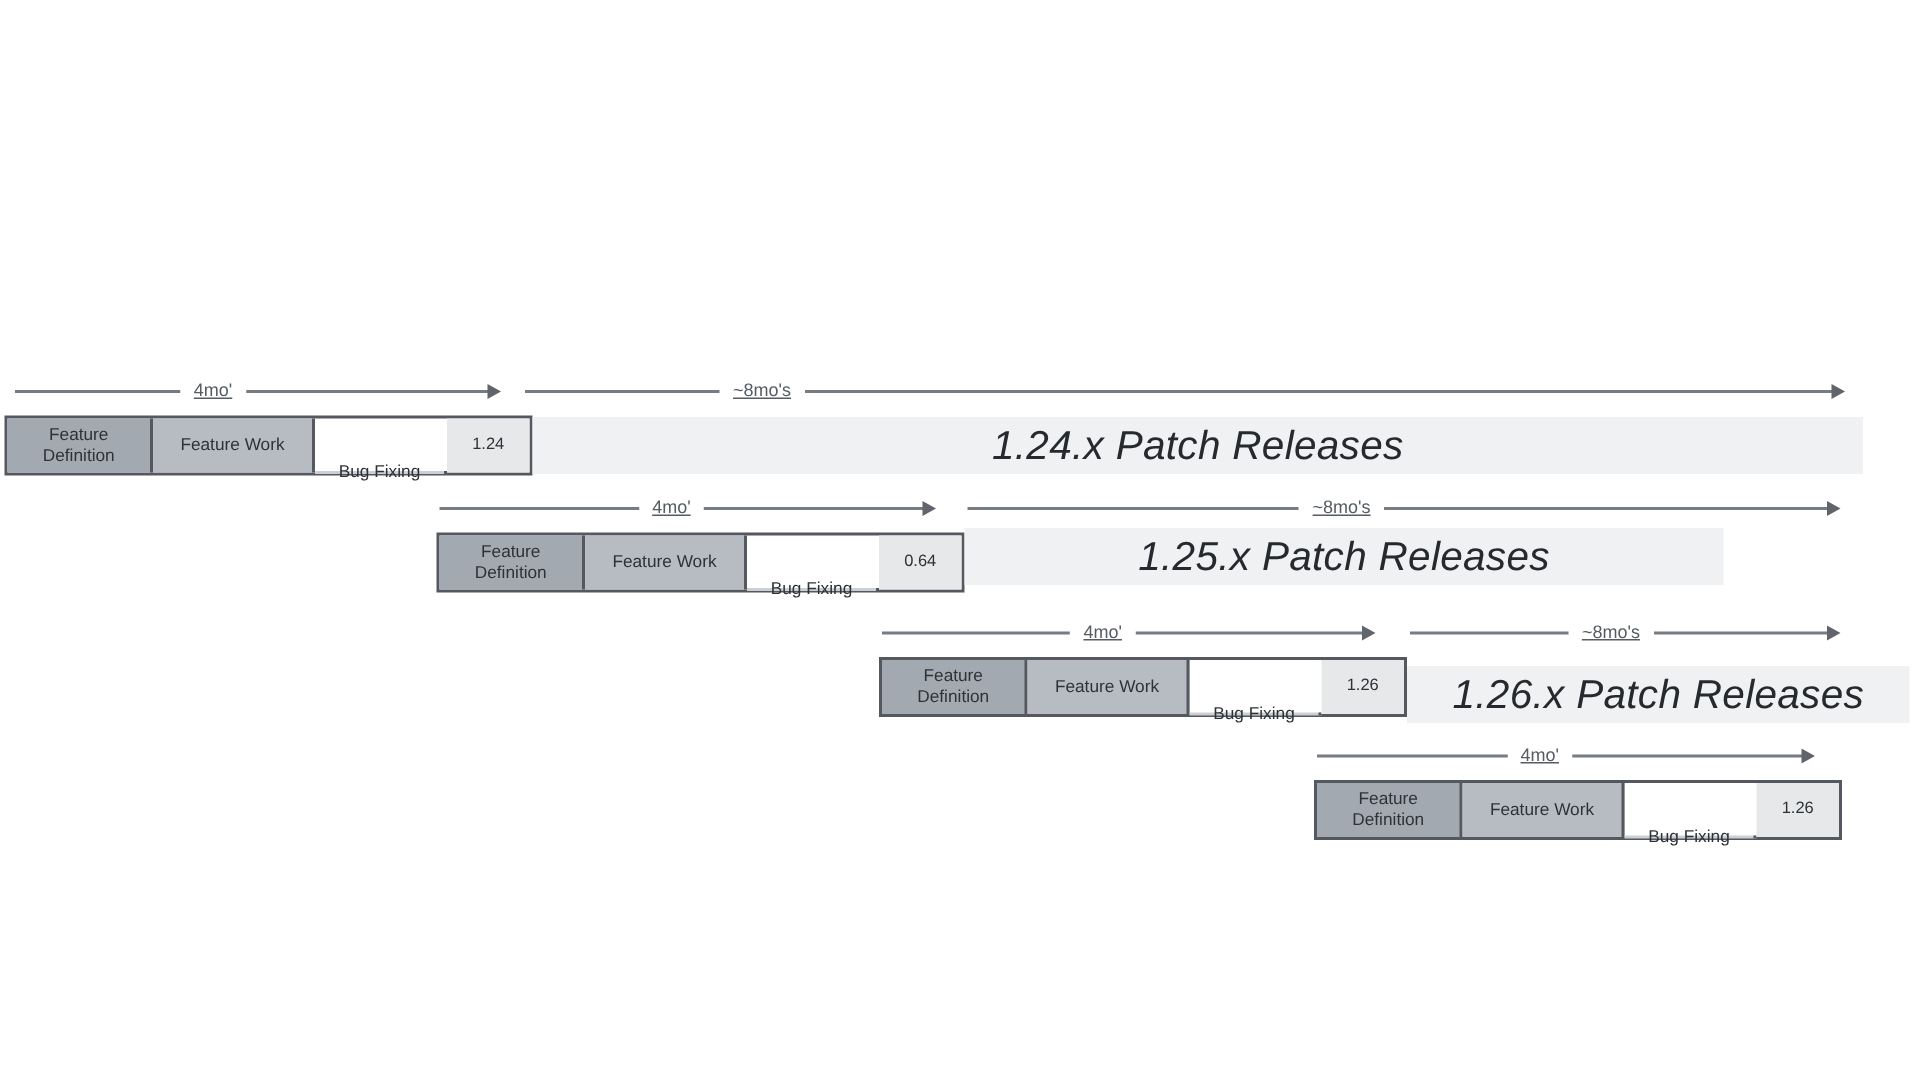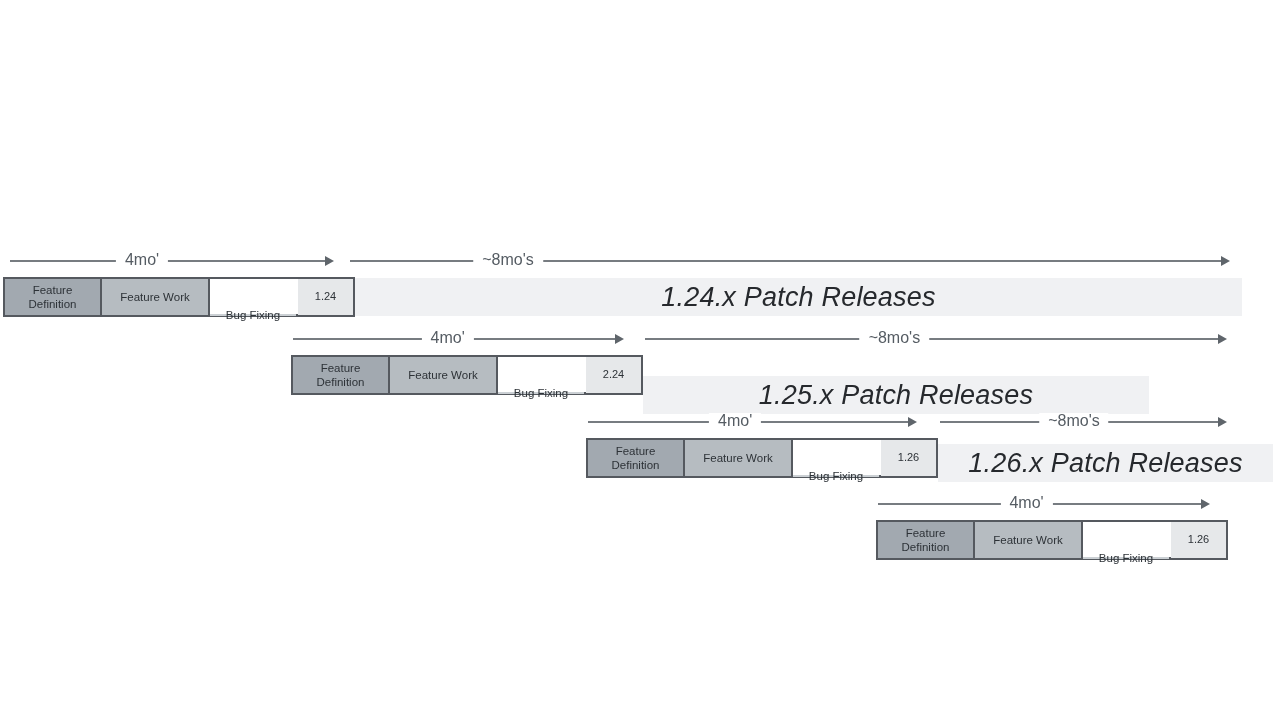--- a/index.html
+++ b/index.html
@@ -12,22 +12,22 @@
   
   .arrow{position:absolute;height:2px;}
   .arrow .line{position:absolute;left:0;right:2px;top:0;height:2px;background:var(--arrow,#5f656b);opacity:.85;}
   .arrow .head{
     position:absolute;right:-2px;top:-4px;width:0;height:0;
     border-left:9px solid var(--arrow,#5f656b);
     border-top:5px solid transparent;border-bottom:5px solid transparent;
   }
   .arrow .lbl{
     position:absolute;top:-8px;transform:translateX(-50%);
-    background:#ffffff;padding:0 9px;font-size:16px;color:var(--label-text,#555c63);
-    white-space:nowrap;line-height:16px;
+    background:#ffffff;padding:0 9px;font-size:12px;color:var(--label-text,#555c63);
+    white-space:nowrap;line-height:16px;text-decoration:underline;
   }
 
   
   .boxes{
     position:absolute;height:40px;display:flex;box-sizing:border-box;
     border:2px solid var(--border,#55595f);background:#fff;
   }
   .cell{
     box-sizing:border-box;border-right:2px solid var(--border,#55595f);
     display:flex;align-items:center;justify-content:center;text-align:center;
@@ -76,23 +76,23 @@
   </div>
   <div class="arrow" style="left:645px;top:338px;width:580px">
     <span class="line"></span>
     <span class="head"></span>
     <span class="lbl" style="left:43%">~8mo's</span>
   </div>
   <div class="boxes" style="left:291px;top:355px;width:352px">
     <div class="cell fd" style="width:97px">Feature Definition</div>
     <div class="cell fw" style="width:108px">Feature Work</div>
     <div class="cell bf" style="width:88px">Bug Fixing</div>
-    <div class="cell ver" style="width:55px">2.24</div>
+    <div class="cell ver" style="width:55px">0.64</div>
   </div>
-  <div class="patchbar" style="left:643px;top:376px;width:506px">1.25.x Patch Releases</div>
+  <div class="patchbar" style="left:643px;top:352px;width:506px">1.25.x Patch Releases</div>
 
   <div class="arrow" style="left:588px;top:421px;width:327px">
     <span class="line"></span>
     <span class="head"></span>
     <span class="lbl" style="left:45%">4mo'</span>
   </div>
   <div class="arrow" style="left:940px;top:421px;width:285px">
     <span class="line"></span>
     <span class="head"></span>
     <span class="lbl" style="left:47%">~8mo's</span>

